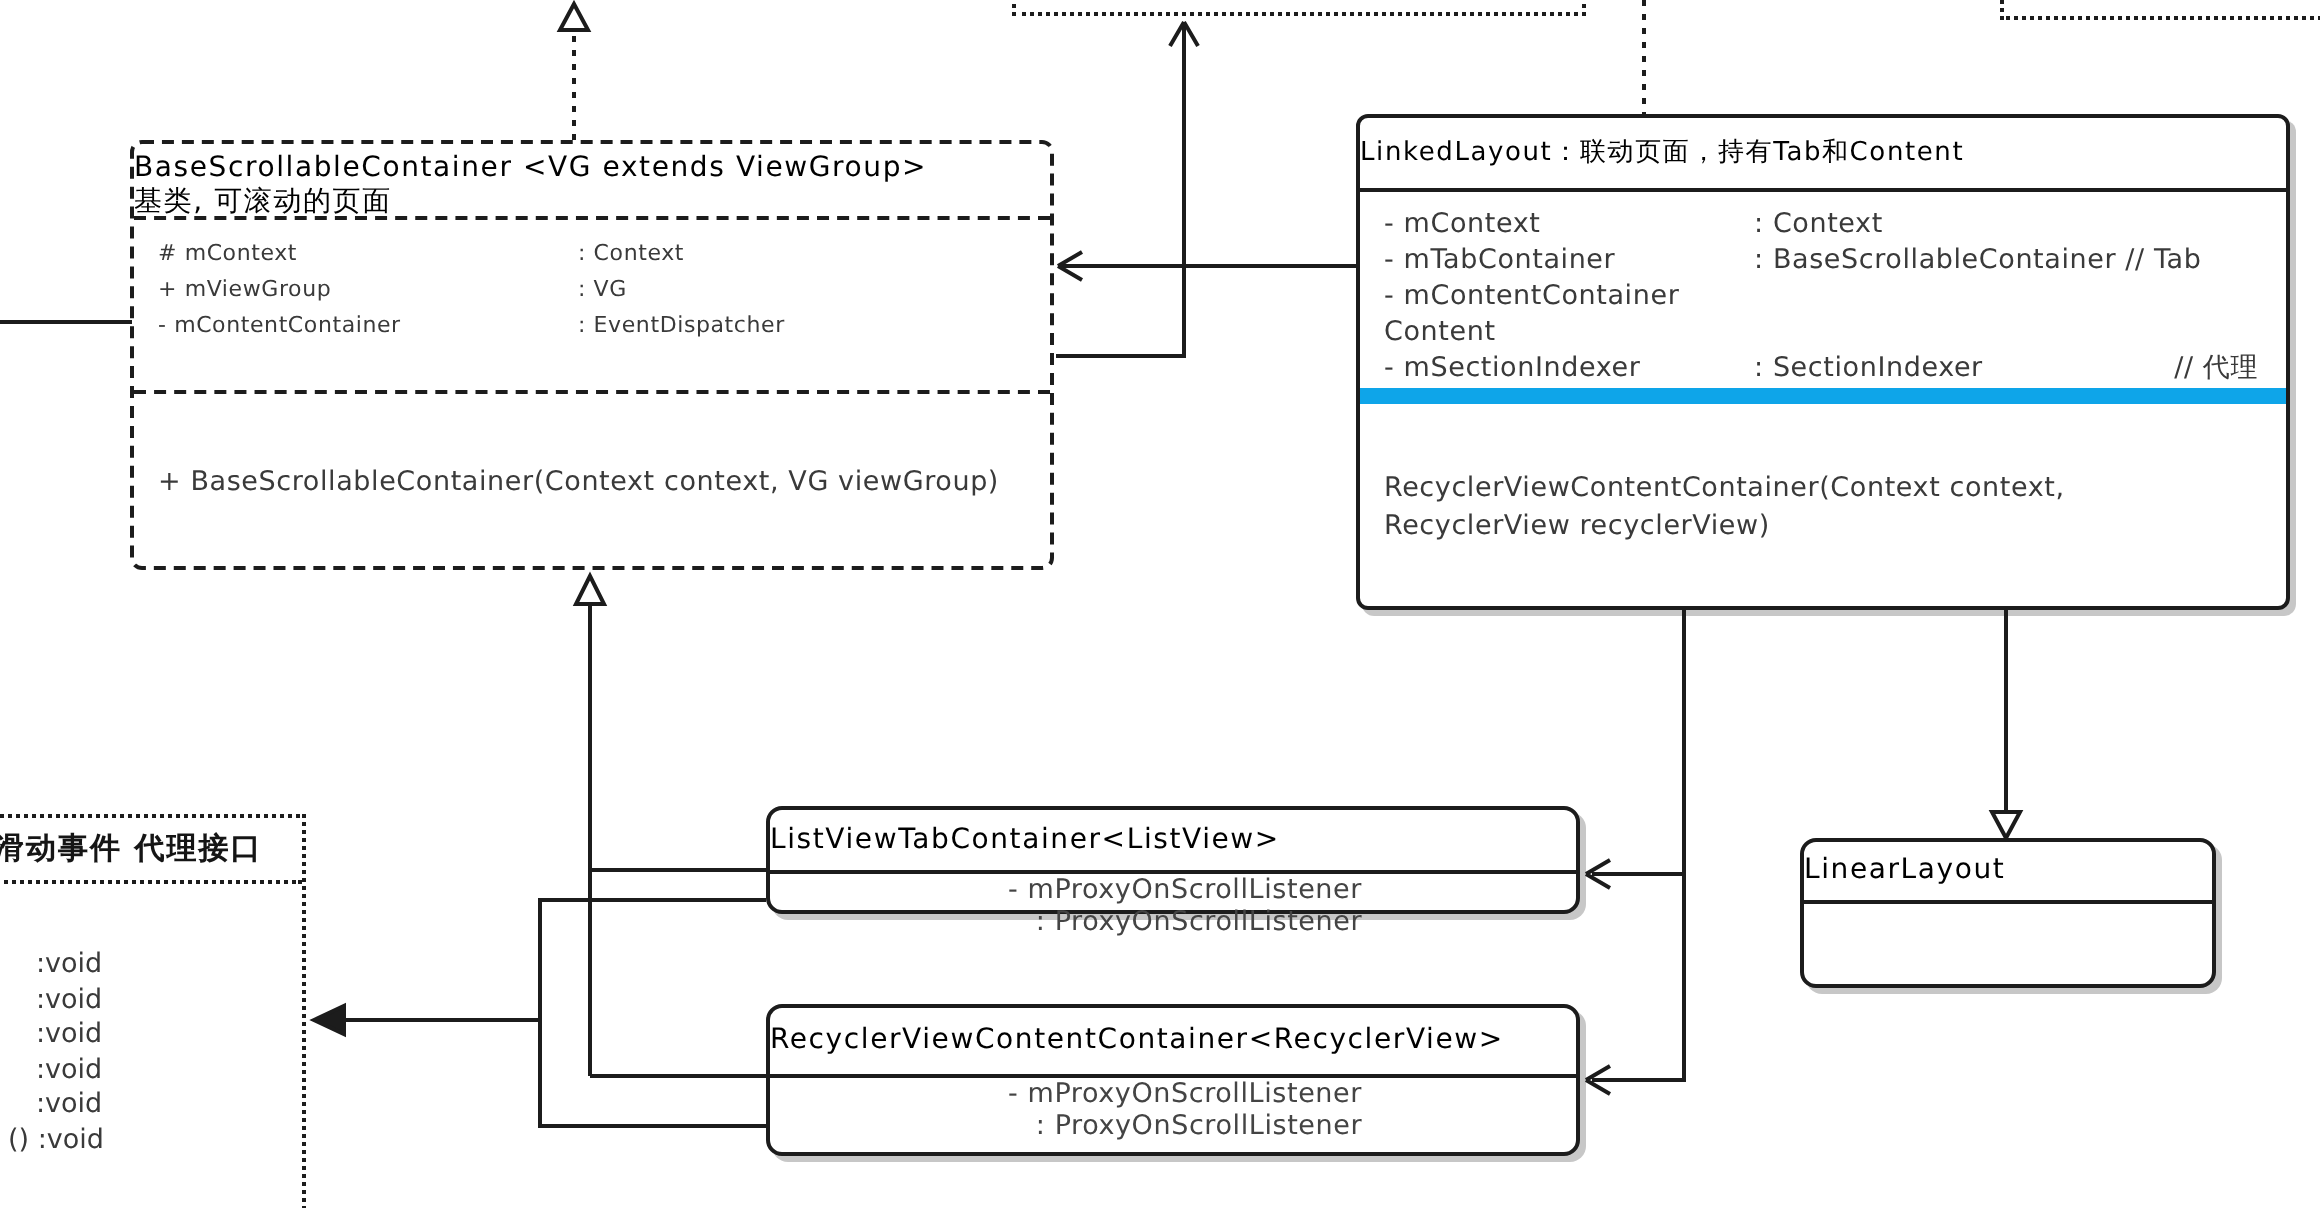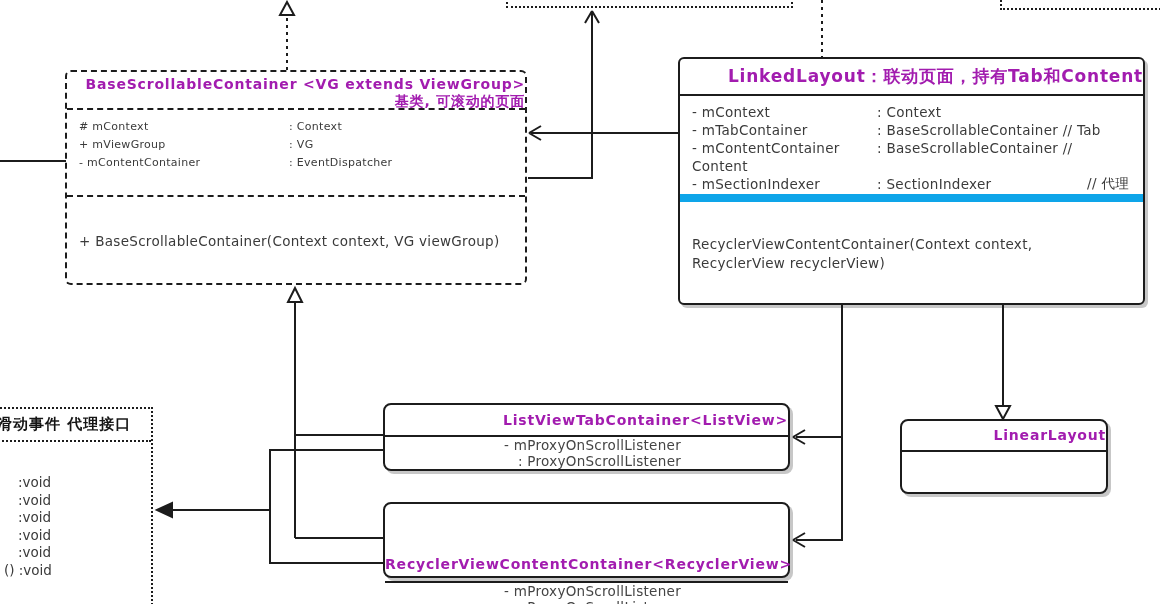--- a/index.html
+++ b/index.html
@@ -6,31 +6,31 @@
   body{width:1160px;height:604px;background:#ffffff;overflow:hidden;
        font-family:"DejaVu Sans","Liberation Sans",sans-serif;}
   #stage{position:relative;width:1160px;height:604px;background:#fff;overflow:hidden;}
 
   .box{position:absolute;background:#fff;border:2px solid #1c1c1c;border-radius:8px;
        color:#3a3a3a;box-sizing:border-box;}
   .box.solid{box-shadow:3px 3px 0 rgba(130,130,130,.45);}
   .box.dashedb{border-style:dashed;border-radius:6px;}
   .box.dottedb{border-style:dotted;border-radius:0;}
 
-  .ctitle{font-weight:bold;color:#a21caf;text-align:right;letter-spacing:.8px;}
+  .ctitle{font-weight:normal;color:#000000;text-align:left;letter-spacing:.8px;}
 
   
   .bsc-title{height:38px;border-bottom:2px dashed #1c1c1c;font-size:14px;line-height:17px;padding-top:4px;box-sizing:border-box;}
   .bsc-attrs{height:87px;border-bottom:2px dashed #1c1c1c;padding:7px 0 0 12px;box-sizing:border-box;font-size:11px;letter-spacing:.3px;}
   .bsc-attrs .row{display:flex;height:18px;align-items:center;}
   .bsc-attrs .nm{width:210px;flex:0 0 auto;}
   .bsc-methods{padding:36px 0 0 12px;font-size:13.5px;letter-spacing:.3px;}
 
   
-  .ll-title{height:37px;border-bottom:2px solid #1c1c1c;font-size:17px;line-height:35px;box-sizing:border-box;}
+  .ll-title{height:37px;border-bottom:2px solid #1c1c1c;font-size:13px;line-height:35px;box-sizing:border-box;}
   .ll-attrs{height:106px;border-bottom:8px solid #0ea5e9;padding:7px 14px 0 12px;box-sizing:border-box;font-size:13.5px;letter-spacing:.3px;}
   .ll-attrs .row{display:flex;height:18px;align-items:center;}
   .ll-attrs .nm{width:185px;flex:0 0 auto;}
   .ll-attrs .cm{margin-left:auto;}
   .ll-methods{padding:33px 16px 0 12px;font-size:13.5px;letter-spacing:.3px;line-height:19px;}
 
   
   .sm-title{border-bottom:2px solid #1c1c1c;font-size:14px;box-sizing:border-box;}
   .sm-field{display:flex;align-items:center;padding-left:26px;font-size:13.5px;letter-spacing:.3px;color:#444;flex-direction:column;}
   .sm-field .nm{margin-right:14px;}
@@ -82,47 +82,46 @@
       <div class="row">
         <span class="nm">- mContext</span>
         <span>: Context</span>
       </div>
       <div class="row">
         <span class="nm">- mTabContainer</span>
         <span>: BaseScrollableContainer  // Tab</span>
       </div>
       <div class="row">
         <span class="nm">- mContentContainer</span>
-        <span>: BaseScrollableContainer  //</span>
       </div>
       <div class="row">
         <span>Content</span>
       </div>
       <div class="row">
         <span class="nm">- mSectionIndexer</span>
         <span>: SectionIndexer</span>
         <span class="cm">// 代理</span>
       </div>
     </div>
     <div class="ll-methods">
       <div>RecyclerViewContentContainer(Context context,</div>
       <div>RecyclerView recyclerView)</div>
     </div>
   </div>
 
-  <div class="box solid" style="left:383px;top:403px;width:407px;height:68px;">
+  <div class="box solid" style="left:383px;top:403px;width:407px;height:54px;">
     <div class="ctitle sm-title" style="height:32px;line-height:30px;">ListViewTabContainer&lt;ListView&gt;</div>
     <div class="sm-field" style="height:26px;">
       <span class="nm">- mProxyOnScrollListener</span>
       <span>: ProxyOnScrollListener</span>
     </div>
   </div>
 
   <div class="box solid" style="left:383px;top:502px;width:407px;height:76px;">
-    <div class="ctitle sm-title" style="height:35px;line-height:33px;margin-top:44px;">RecyclerViewContentContainer&lt;RecyclerView&gt;</div>
+    <div class="ctitle sm-title" style="height:35px;line-height:33px;">RecyclerViewContentContainer&lt;RecyclerView&gt;</div>
     <div class="sm-field" style="height:37px;">
       <span class="nm">- mProxyOnScrollListener</span>
       <span>: ProxyOnScrollListener</span>
     </div>
   </div>
 
   <div class="box solid" style="left:900px;top:419px;width:208px;height:75px;">
     <div class="ctitle sm-title" style="height:31px;line-height:29px;">LinearLayout</div>
     <div></div>
   </div>

